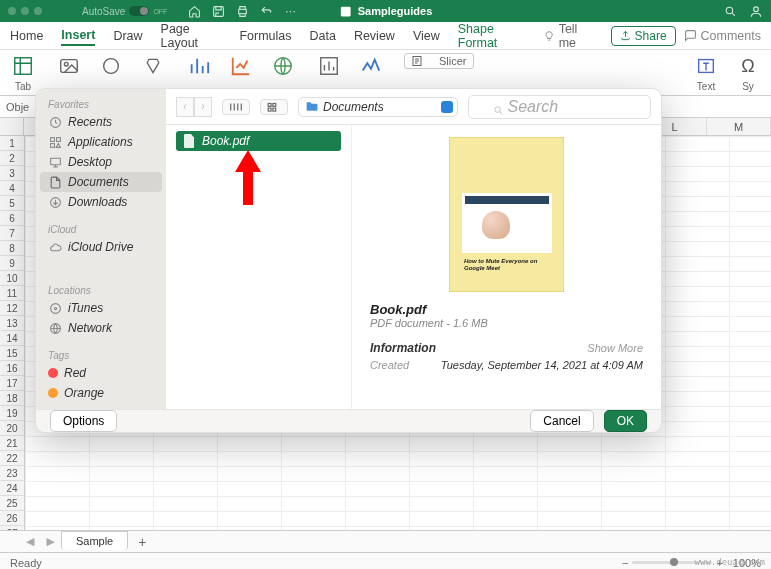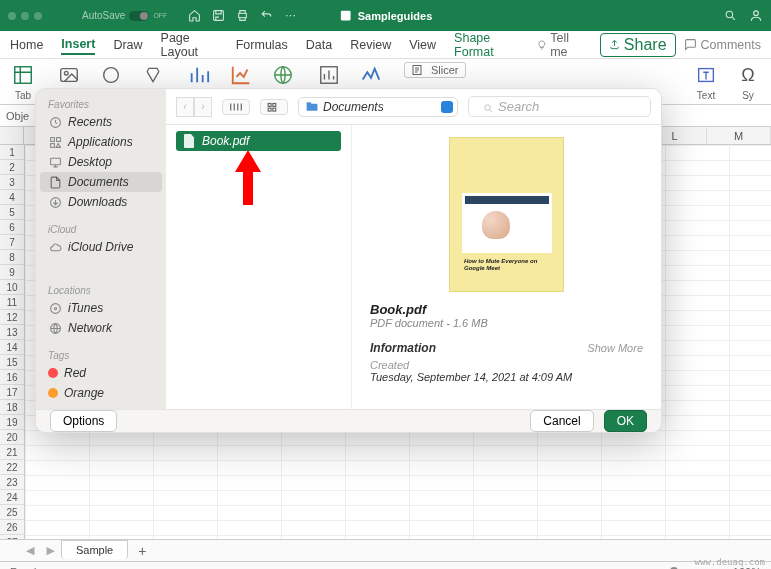--- a/index.html
+++ b/index.html
@@ -1,45 +1,45 @@
 <!DOCTYPE html>
 <html><head>
 <meta charset="utf-8">
 <style>
   * { box-sizing: border-box; margin: 0; padding: 0; font-family: -apple-system, BlinkMacSystemFont, "Segoe UI", sans-serif; }
   body { width: 771px; height: 569px; background: #fff; overflow: hidden; font-size: 13px; color: #333; position: relative; }
   
   
-  .titlebar { height: 31px; background: #1a7e4d; display: flex; align-items: center; padding: 0 8px; color: #fff; font-size: 11px; }
+  .titlebar { height: 22px; background: #1a7e4d; display: flex; align-items: center; padding: 0 8px; color: #fff; font-size: 11px; }
   .traffic { display: flex; gap: 5px; margin-right: 40px; }
   .tdot { width: 8px; height: 8px; border-radius: 50%; background: rgba(255,255,255,0.25); }
   .autosave { color: rgba(255,255,255,0.6); font-size: 10px; display: flex; align-items: center; gap: 4px; }
   .pill { width: 20px; height: 10px; background: rgba(0,0,0,0.25); border-radius: 5px; position: relative; }
   .pill::after { content: ""; width: 8px; height: 8px; background: #888; border-radius: 50%; position: absolute; right: 1px; top: 1px; }
   .tb-icons { display: flex; gap: 10px; margin-left: 20px; align-items: center; }
   .tb-ic { width: 14px; height: 14px; opacity: 0.8; display: flex; align-items: center; justify-content: center; }
   .title-center { position: absolute; left: 50%; transform: translateX(-50%); display: flex; align-items: center; gap: 6px; font-weight: 600; }
   .title-right { margin-left: auto; display: flex; gap: 12px; }
   
   
   .ribbon-tabs { height: 28px; background: #fff; display: flex; align-items: center; padding: 0 10px; border-bottom: 1px solid #e0e0e0; font-size: 12.5px; gap: 18px; }
   .rtab { color: #444; cursor: pointer; padding: 2px 0; }
   .rtab.active { color: #1a7e4d; font-weight: 600; border-bottom: 2px solid #1a7e4d; }
   .rtab.shapefmt { color: #1a7e4d; }
   .tellme { display: flex; align-items: center; gap: 4px; color: #666; }
   .ribbon-right { margin-left: auto; display: flex; gap: 8px; align-items: center; }
-  .share-btn { border: 1px solid #1a7e4d; color: #1a7e4d; border-radius: 4px; padding: 2px 8px; font-size: 16px; display: flex; align-items: center; gap: 4px; }
+  .share-btn { border: 1px solid #1a7e4d; color: #1a7e4d; border-radius: 4px; padding: 2px 8px; font-size: 12px; display: flex; align-items: center; gap: 4px; }
   .comments-btn { color: #888; display: flex; align-items: center; gap: 4px; }
   
   
   .ribbon-icons { height: 46px; background: #fff; display: flex; align-items: flex-start; padding: 3px 10px; gap: 20px; font-size: 10px; color: #666; border-bottom: 1px solid #d0d0d0; }
   .ric-group { display: flex; flex-direction: column; align-items: center; gap: 2px; }
   .ric-row { display: flex; gap: 16px; align-items: center; }
   .big-ic { width: 26px; height: 26px; display: flex; align-items: center; justify-content: center; }
-  .slicer-pill { border: 1px solid #ccc; border-radius: 3px; padding: 1px 6px; font-size: 11px; color: #666; display: flex; align-items: center; gap: 8px; }
+  .slicer-pill { border: 1px solid #ccc; border-radius: 3px; padding: 1px 6px; font-size: 11px; color: #666; display: flex; align-items: center; gap: 16px; }
   
   
   .namebox-row { height: 22px; display: flex; align-items: center; padding-left: 6px; border-bottom: 1px solid #d0d0d0; font-size: 11px; color: #666; }
   
   
   .col-headers { height: 18px; display: flex; background: #f4f4f4; border-bottom: 1px solid #ccc; font-size: 11px; color: #555; }
   .rowhead-spacer { width: 24px; border-right: 1px solid #ccc; }
   .col-h { width: 64px; text-align: center; border-right: 1px solid #ddd; line-height: 18px; }
   
   
@@ -61,21 +61,21 @@
   .tag-dot { width: 10px; height: 10px; border-radius: 50%; }
   
   
   .file-area { flex: 1; background: #fff; display: flex; flex-direction: column; }
   .dlg-toolbar { height: 36px; border-bottom: 1px solid #e5e5e5; display: flex; align-items: center; padding: 0 10px; gap: 10px; }
   .nav-btns { display: flex; }
   .nav-b { width: 18px; height: 20px; border: 1px solid #ddd; background: #fafafa; color: #bbb; display: flex; align-items: center; justify-content: center; font-size: 10px; }
   .view-b { padding: 2px 6px; border: 1px solid #ddd; border-radius: 4px; background: #fafafa; font-size: 11px; }
   .path-select { flex: 1; max-width: 160px; background: #fff; border: 1px solid #ddd; border-radius: 5px; padding: 2px 18px 2px 6px; display: flex; align-items: center; gap: 5px; font-size: 12px; position: relative; }
   .path-select::after { content: ""; position: absolute; right: 4px; top: 50%; transform: translateY(-50%); width: 12px; height: 12px; background: #2a82da; border-radius: 3px; }
-  .search-box { flex: 1; border: 1px solid #e0e0e0; border-radius: 5px; padding: 2px 14px; color: #aaa; font-size: 13px; display: flex; align-items: flex-end; gap: 4px; }
+  .search-box { flex: 1; border: 1px solid #e0e0e0; border-radius: 5px; padding: 2px 24px; color: #aaa; font-size: 16px; display: flex; align-items: flex-end; gap: 4px; }
   
   .dlg-content { flex: 1; display: flex; }
   .file-list { width: 185px; padding: 6px 10px; }
   .file-item { display: flex; align-items: center; gap: 6px; padding: 3px 6px; border-radius: 3px; font-size: 12px; }
   .file-item.selected { background: #1a7e4d; color: #fff; }
   .file-ic { width: 14px; height: 14px; display: flex; align-items: center; justify-content: center; }
   
   
   .arrow-annot { position: absolute; left: 233px; top: 150px; color: #ff0000; pointer-events: none; }
   
@@ -85,21 +85,21 @@
   .thumb { width: 115px; height: 155px; background: #f6e9a0; border: 1px solid #e5d880; position: relative; }
   .thumb-photo { position: absolute; left: 12px; top: 55px; width: 90px; height: 60px; background: #fff; }
   .thumb-photo::before { content: ""; position: absolute; top: 3px; left: 3px; right: 3px; height: 8px; background: #2b4660; }
   .thumb-photo::after { content: ""; position: absolute; left: 20px; top: 18px; width: 28px; height: 28px; background: radial-gradient(circle at 30% 30%, #f4d7c8, #d8a889); border-radius: 50% 50% 40% 40%; }
   .thumb-cap { position: absolute; left: 14px; top: 120px; right: 14px; font-size: 6px; font-weight: bold; color: #222; line-height: 1.2; }
   .prev-title { font-weight: 600; font-size: 13px; color: #222; }
   .prev-sub { color: #888; font-size: 11px; margin-bottom: 8px; }
   .info-row { display: flex; justify-content: space-between; align-items: center; margin-top: 4px; }
   .info-head { font-weight: 600; font-size: 12px; }
   .show-more { color: #999; font-size: 11px; }
-  .info-detail { display: flex; justify-content: space-between; font-size: 11px; margin-top: 4px; flex-direction: column; }
+  .info-detail { display: flex; justify-content: space-between; font-size: 11px; margin-top: 4px; }
   .info-k { color: #999; }
   .info-v { color: #333; }
   
   
   .dlg-footer { height: 38px; border-top: 1px solid #e5e5e5; background: #f6f5f3; display: flex; padding: 0 14px; gap: 10px; }
   .opt-btn { border: 1px solid #ccc; border-radius: 5px; padding: 3px 12px; background: #fff; font-size: 12px; }
   .ok-btn { background: #1a7e4d; color: #fff; border: 1px solid #166a40; }
   
   
   .sheet-tabs { height: 22px; border-top: 1px solid #ccc; display: flex; align-items: center; padding-left: 20px; font-size: 11px; gap: 0; background: #fafafa; }

